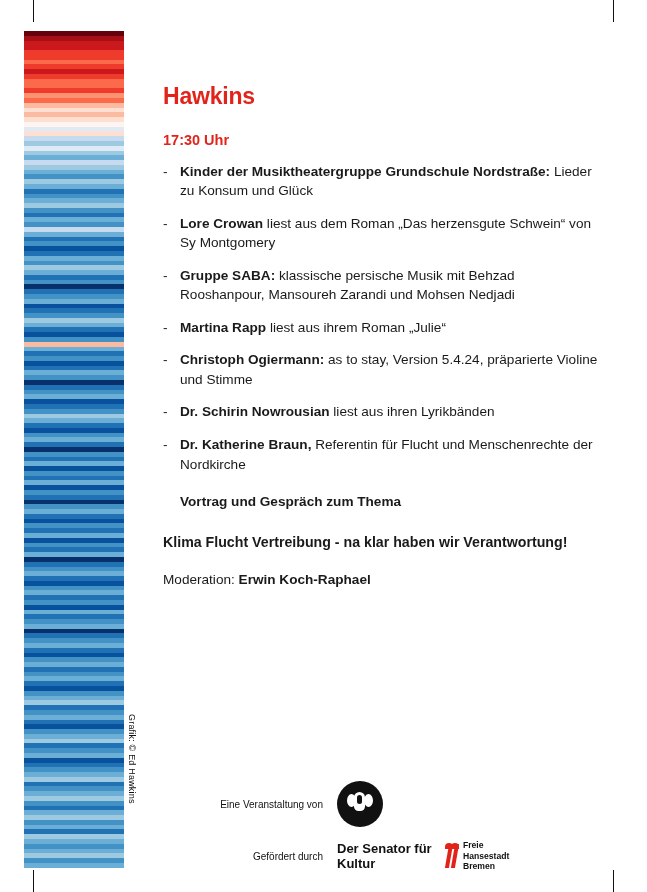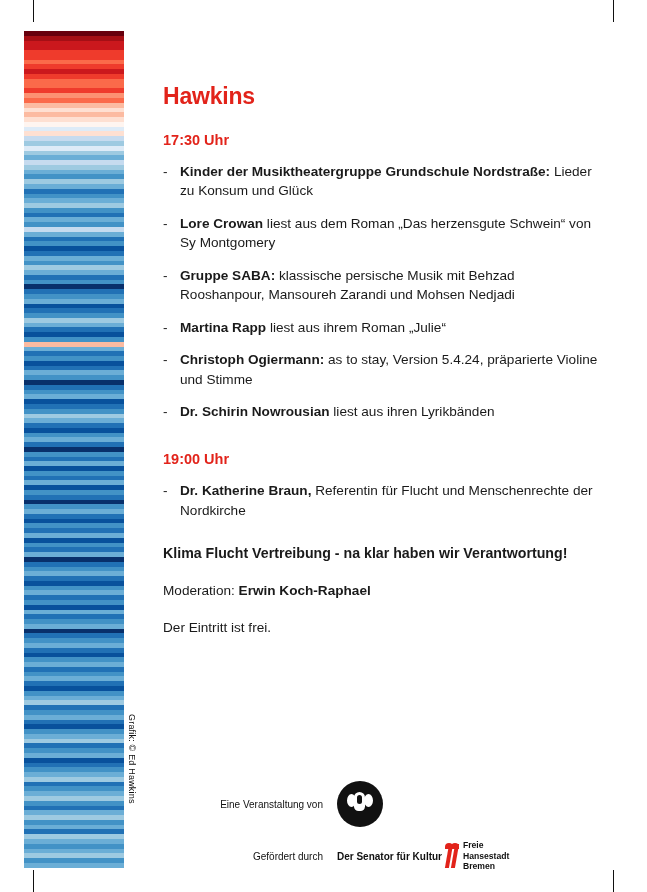--- a/index.html
+++ b/index.html
@@ -166,21 +166,21 @@
   }
   .logo-mask .nose {
     position: absolute;
     width: 5px; height: 9px;
     left: 20px; top: 14px;
     background: #111;
     border-radius: 3px;
   }
 
   .senator {
-    font-size: 10px;
+    font-size: 13px;
     font-weight: bold;
     color: #111;
     width: 108px;
   }
   .bremen {
     display: flex;
     align-items: center;
     gap: 4px;
   }
   .bremen .key-mark {
@@ -409,30 +409,29 @@
       <span class="dash">-</span><span class="nm">Martina Rapp</span><span> liest aus ihrem Roman  „Julie“</span>
     </li>
     <li>
       <span class="dash">-</span><span class="nm">Christoph Ogiermann:</span><span>  as to stay, Version 5.4.24, präparierte Violine und Stimme</span>
     </li>
     <li>
       <span class="dash">-</span><span class="nm">Dr. Schirin Nowrousian</span><span> liest aus ihren Lyrikbänden</span>
     </li>
   </ul>
 
-  <div class="time-heading second">19:00 Uhr</div>
   <ul class="items">
     <li>
       <span class="dash">-</span><span class="nm">Dr. Katherine Braun,</span><span> Referentin für Flucht und Menschenrechte der Nordkirche</span>
     </li>
   </ul>
+  <div class="sub-line">Vortrag und Gespräch zum Thema</div>
 
   <div class="slogan">Klima Flucht Vertreibung - na klar haben wir Verantwortung!</div>
   <div class="moderation"><span>Moderation: </span><span class="nm">Erwin Koch-Raphael</span></div>
-  <div class="free-entry">Der Eintritt ist frei.</div>
 </div>
 
 <div id="footer">
   <div class="foot-row row1">
     <div class="foot-label">Eine Veranstaltung von</div>
     <div class="logo-mask">
       <div class="eye-l"></div>
       <div class="eye-r"></div>
       <div class="mouth"></div>
       <div class="nose"></div>

